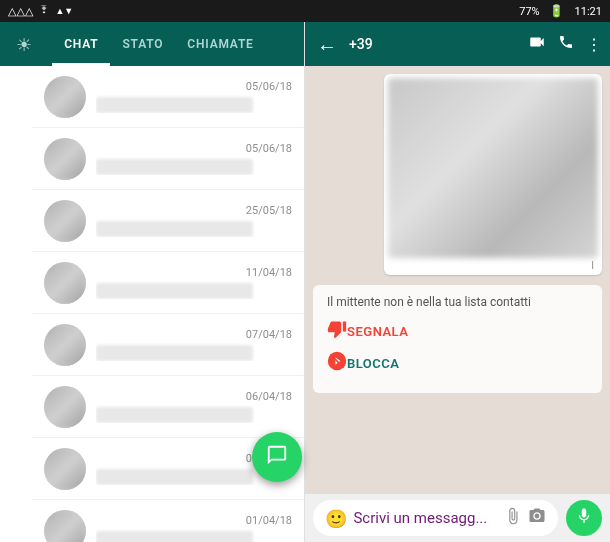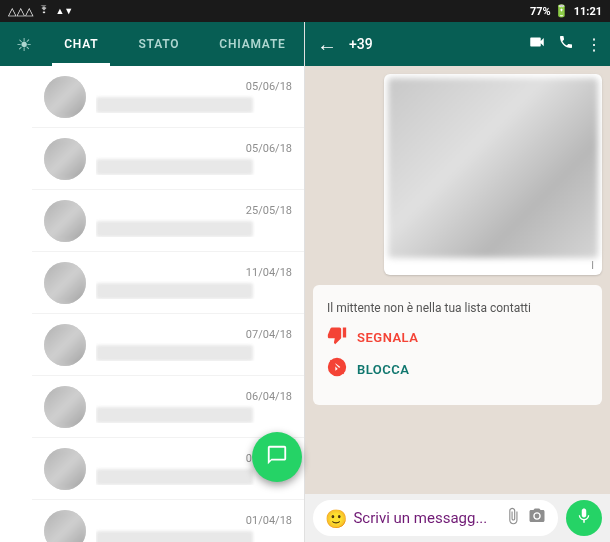--- a/index.html
+++ b/index.html
@@ -18,21 +18,21 @@
       display: flex;
       justify-content: space-between;
       align-items: center;
       height: 22px;
       background: #1a1a1a;
       color: white;
       font-size: 11px;
       padding: 0 8px;
     }
     .status-left { display: flex; align-items: center; gap: 4px; }
-    .status-right { display: flex; align-items: center; gap: 4px; font-size: 11px; font-weight: bold; }
+    .status-right { display: flex; align-items: center; gap: 10px; font-size: 11px; }
 
     
     .main-content {
       display: flex;
       flex: 1;
       overflow: hidden;
     }
 
     
     .left-panel {
@@ -52,21 +52,21 @@
       padding: 0 16px;
       gap: 20px;
     }
     .camera-icon-left {
       color: #aed6d0;
       font-size: 18px;
     }
     .left-tabs {
       display: flex;
       flex: 1;
-      gap: 16px;
+      gap: 0;
     }
     .tab-item {
       color: #aed6d0;
       font-size: 12px;
       font-weight: 600;
       letter-spacing: 0.8px;
       padding: 0 12px;
       height: 44px;
       display: flex;
       align-items: center;
@@ -233,32 +233,31 @@
       font-size: 10px;
       color: #8e8e8e;
       text-align: right;
       padding: 2px 4px 0;
     }
 
     
     .unknown-notice {
       background: rgba(255,255,255,0.85);
       margin: 4px 0;
-      padding: 16px 14px;
+      padding: 10px 14px;
       border-radius: 6px;
     }
     .unknown-text {
       font-size: 12px;
       color: #555;
       margin-bottom: 10px;
     }
     .action-row {
       display: flex;
       align-items: center;
-      gap: 10px;
       margin-bottom: 8px;
       cursor: pointer;
     }
     .action-icon {
       font-size: 18px;
     }
     .action-icon.report { color: #f44336; }
     .action-icon.block { color: #f44336; }
     .action-icon.add { color: #4CAF50; }
     .action-label {

